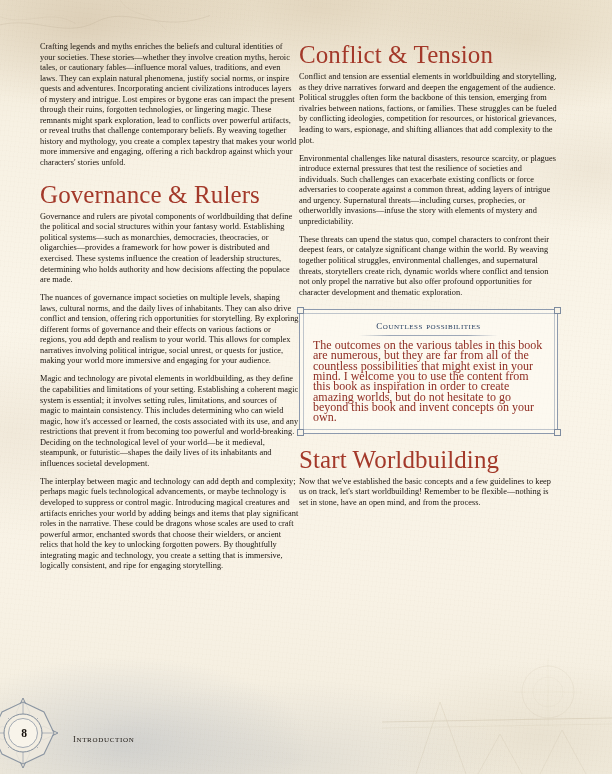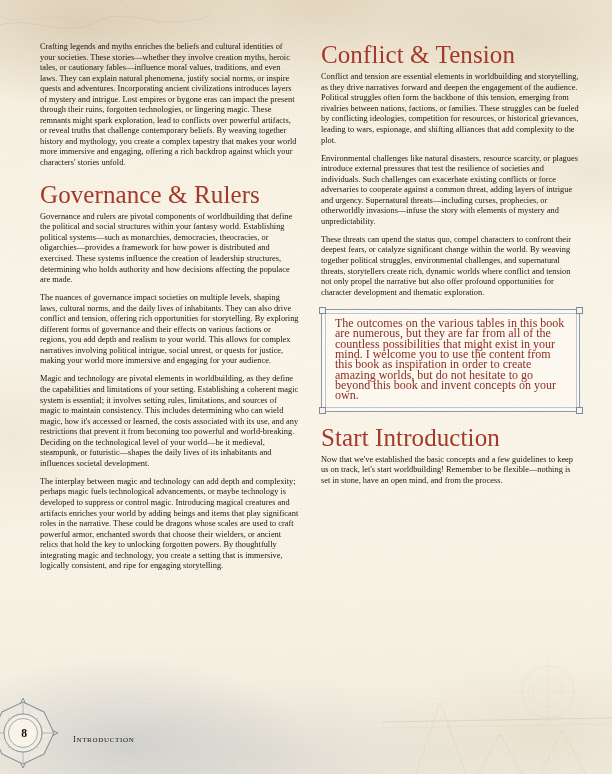--- a/index.html
+++ b/index.html
@@ -61,21 +61,20 @@
     pointer-events: none;
   }
 
   
   #content {
     position: absolute;
     left: 40px;
     top: 42px;
     width: 540px;
     display: flex;
-    gap: 22px;
   }
   .column { width: 259px; }
 
   
   h2.section-heading {
     color: #a3392a;
     font-size: 25px;
     font-weight: normal;
     line-height: 1.05;
     letter-spacing: .1px;
@@ -232,24 +231,28 @@
       <p class="body-text">Conflict and tension are essential elements in worldbuilding and storytelling, as they drive narratives forward and deepen the engagement of the audience. Political struggles often form the backbone of this tension, emerging from rivalries between nations, factions, or families. These struggles can be fueled by conflicting ideologies, competition for resources, or historical grievances, leading to wars, espionage, and shifting alliances that add complexity to the plot.</p>
       <p class="body-text">Environmental challenges like natural disasters, resource scarcity, or plagues introduce external pressures that test the resilience of societies and individuals. Such challenges can exacerbate existing conflicts or force adversaries to cooperate against a common threat, adding layers of intrigue and urgency. Supernatural threats—including curses, prophecies, or otherworldly invasions—infuse the story with elements of mystery and unpredictability.</p>
       <p class="body-text">These threats can upend the status quo, compel characters to confront their deepest fears, or catalyze significant change within the world. By weaving together political struggles, environmental challenges, and supernatural threats, storytellers create rich, dynamic worlds where conflict and tension not only propel the narrative but also offer profound opportunities for character development and thematic exploration.</p>
 
       <div class="callout">
         <span class="callout-corner cc-tl"></span>
         <span class="callout-corner cc-tr"></span>
         <span class="callout-corner cc-bl"></span>
         <span class="callout-corner cc-br"></span>
 
+        <h3 class="callout-title">
+          <span>Countless Possibilities</span>
+          <span class="callout-rule"></span>
+        </h3>
         <p class="callout-body">The outcomes on the various tables in this book are numerous, but they are far from all of the countless possibilities that might exist in your mind. I welcome you to use the content from this book as inspiration in order to create amazing worlds, but do not hesitate to go beyond this book and invent concepts on your own.</p>
       </div>
 
-      <h2 class="section-heading">Start Introduction</h2>
+      <h2 class="section-heading">Start Worldbuilding</h2>
       <p class="body-text">Now that we've established the basic concepts and a few guidelines to keep us on track, let's start worldbuilding! Remember to be flexible—nothing is set in stone, have an open mind, and from the process.</p>
 
     </div>
   </div>
 
   <div id="footer">
 
     <svg id="compass" viewBox="0 0 74 74" fill="none">
 
       <g stroke="#7f8a99" stroke-width="1" fill="#ece7dc" opacity=".95">

